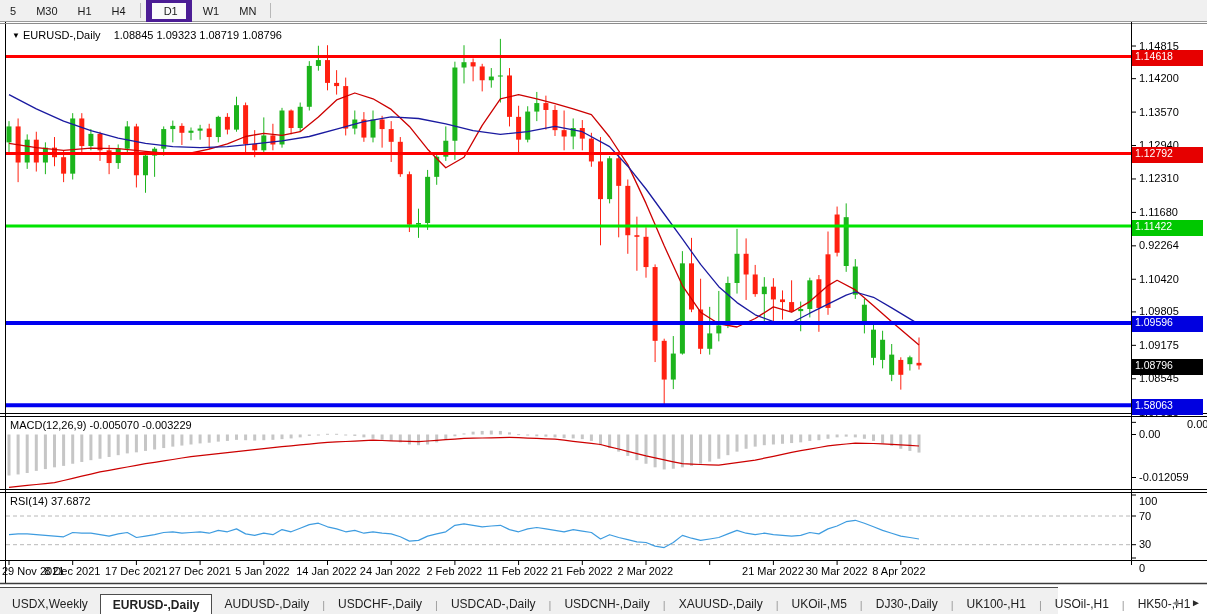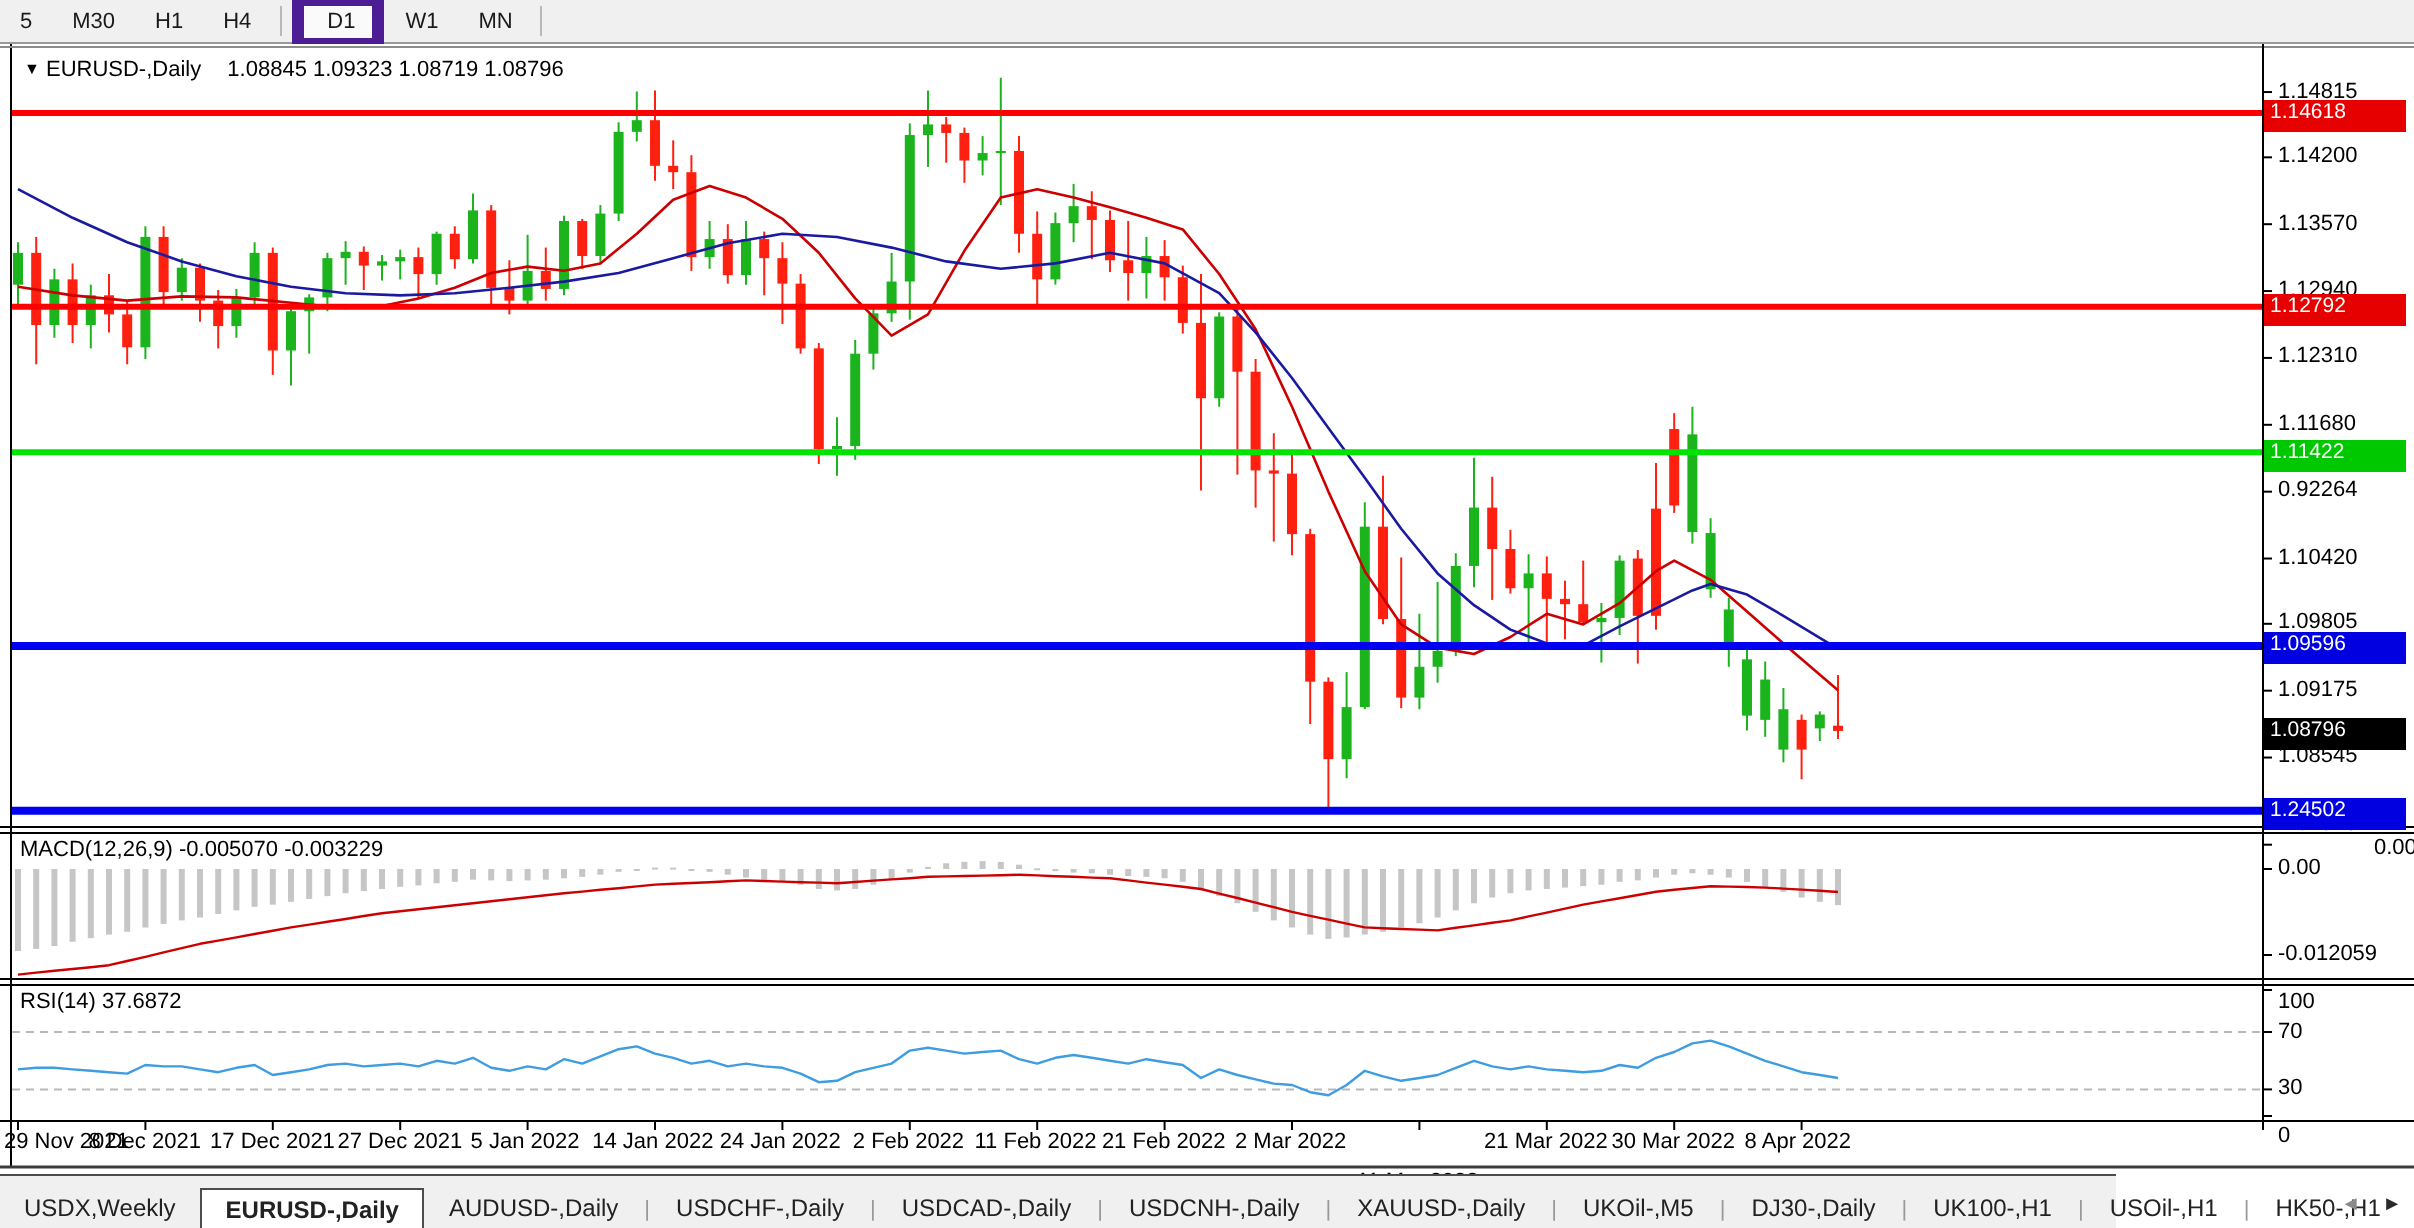--- a/index.html
+++ b/index.html
@@ -449,21 +449,21 @@
         <div class="ticklabel" style="top: 406px;">0.00</div>
         <div class="ticklabel" style="top: 449.002px;">-0.012059</div>
         <div class="ticklabel" style="top: 473px;">100</div>
         <div class="ticklabel" style="top: 487.5px;">70</div>
         <div class="ticklabel" style="top: 516.2px;">30</div>
         <div class="ticklabel" style="top: 540px;">0</div>
         <div class="badge" style="top: 27.9786px; background: rgb(230, 0, 0);">1.14618</div>
         <div class="badge" style="top: 124.884px; background: rgb(230, 0, 0);">1.12792</div>
         <div class="badge" style="top: 197.589px; background: rgb(0, 200, 0);">1.11422</div>
         <div class="badge" style="top: 294.494px; background: rgb(0, 0, 224);">1.09596</div>
-        <div class="badge" style="top: 376.858px; background: rgb(0, 0, 224);">1.24502</div>
+        <div class="badge" style="top: 376.858px; background: rgb(0, 0, 224);">1.58063</div>
         <div class="badge" style="top: 336.95px; background: rgb(0, 0, 0);">1.08796</div>
         <div class="datelabel" style="left: 2px;">29 Nov 2021</div>
         <div class="datelabel" style="left: 44.2px;">8 Dec 2021</div>
         <div class="datelabel" style="left: 105.05px;">17 Dec 2021</div>
         <div class="datelabel" style="left: 168.75px;">27 Dec 2021</div>
         <div class="datelabel" style="left: 235.3px;">5 Jan 2022</div>
         <div class="datelabel" style="left: 296.15px;">14 Jan 2022</div>
         <div class="datelabel" style="left: 359.85px;">24 Jan 2022</div>
         <div class="datelabel" style="left: 426.4px;">2 Feb 2022</div>
         <div class="datelabel" style="left: 487.25px;">11 Feb 2022</div>

